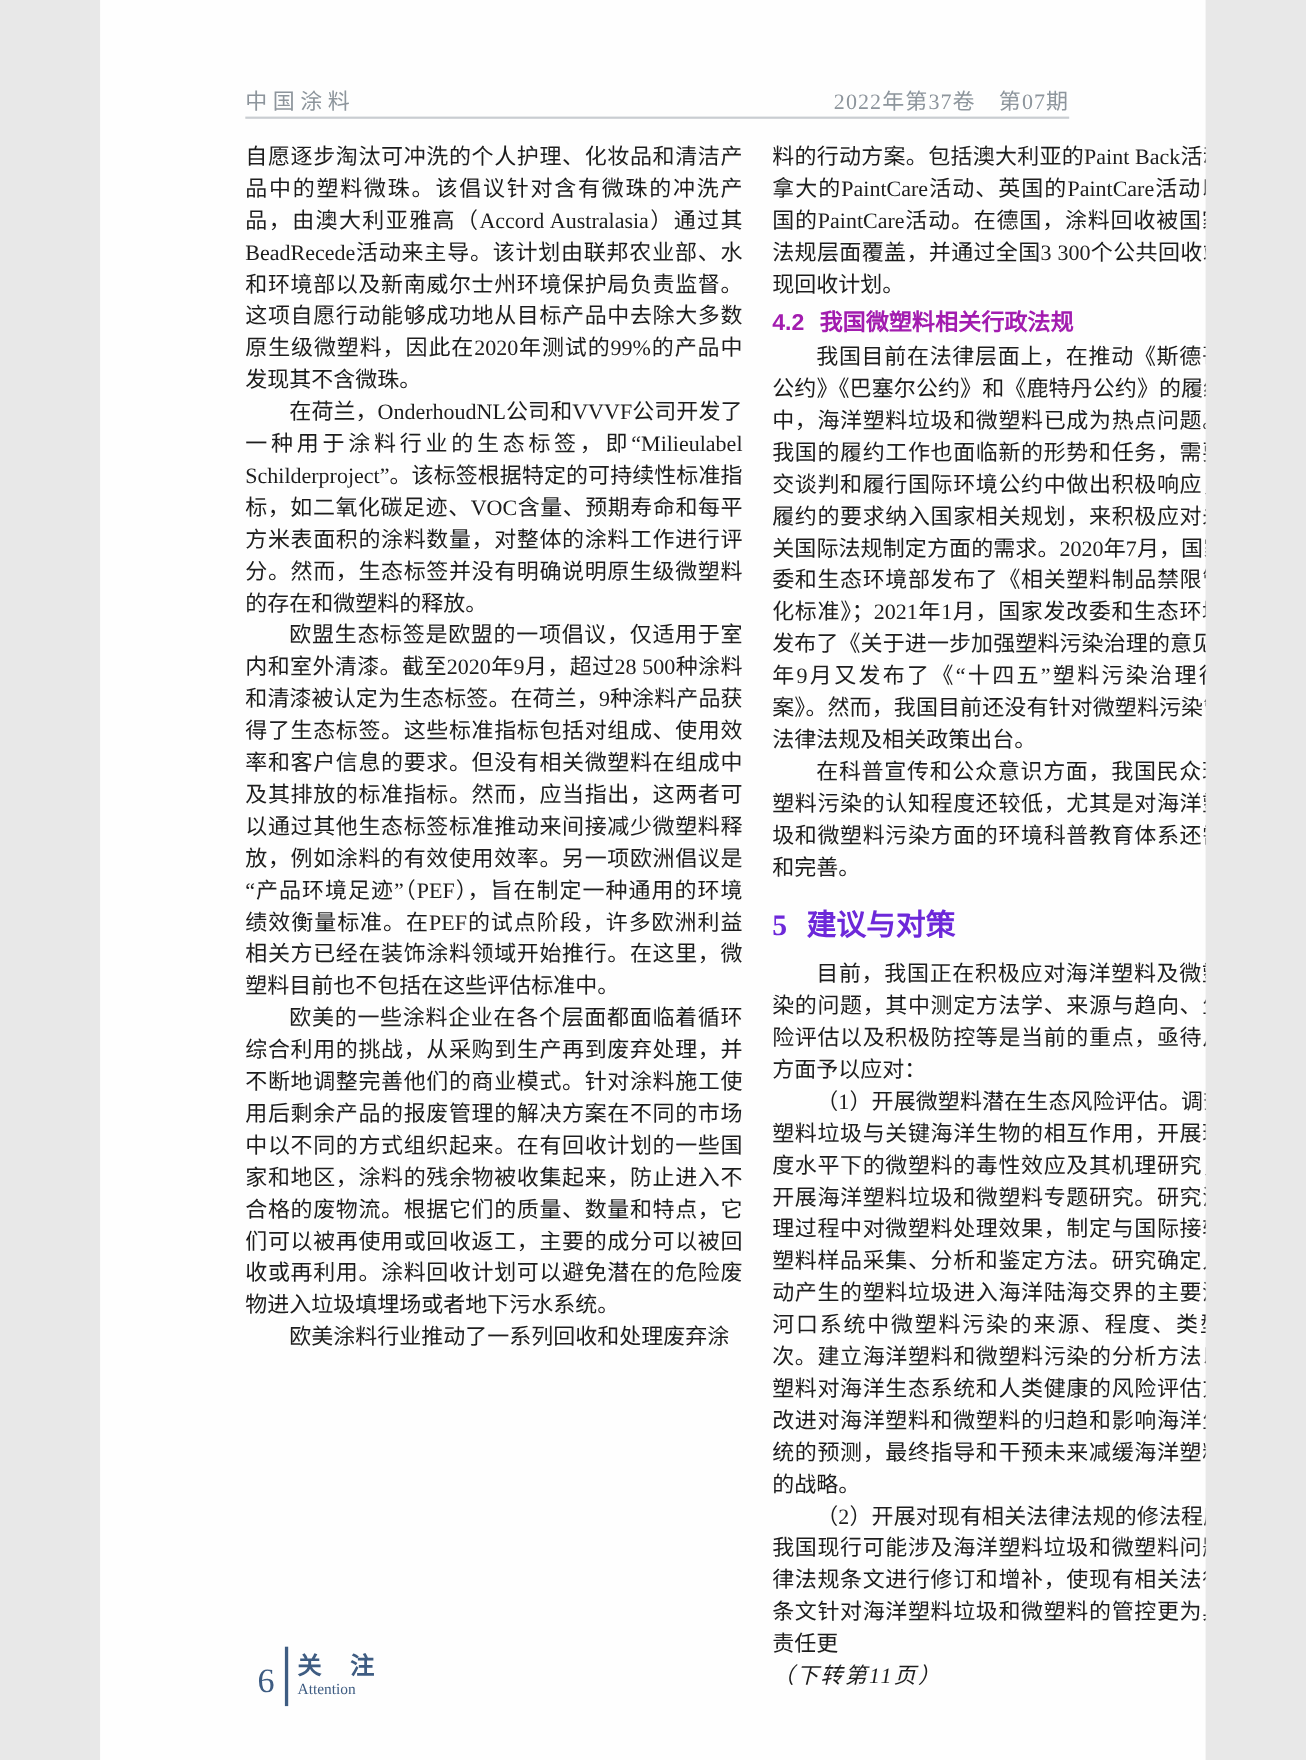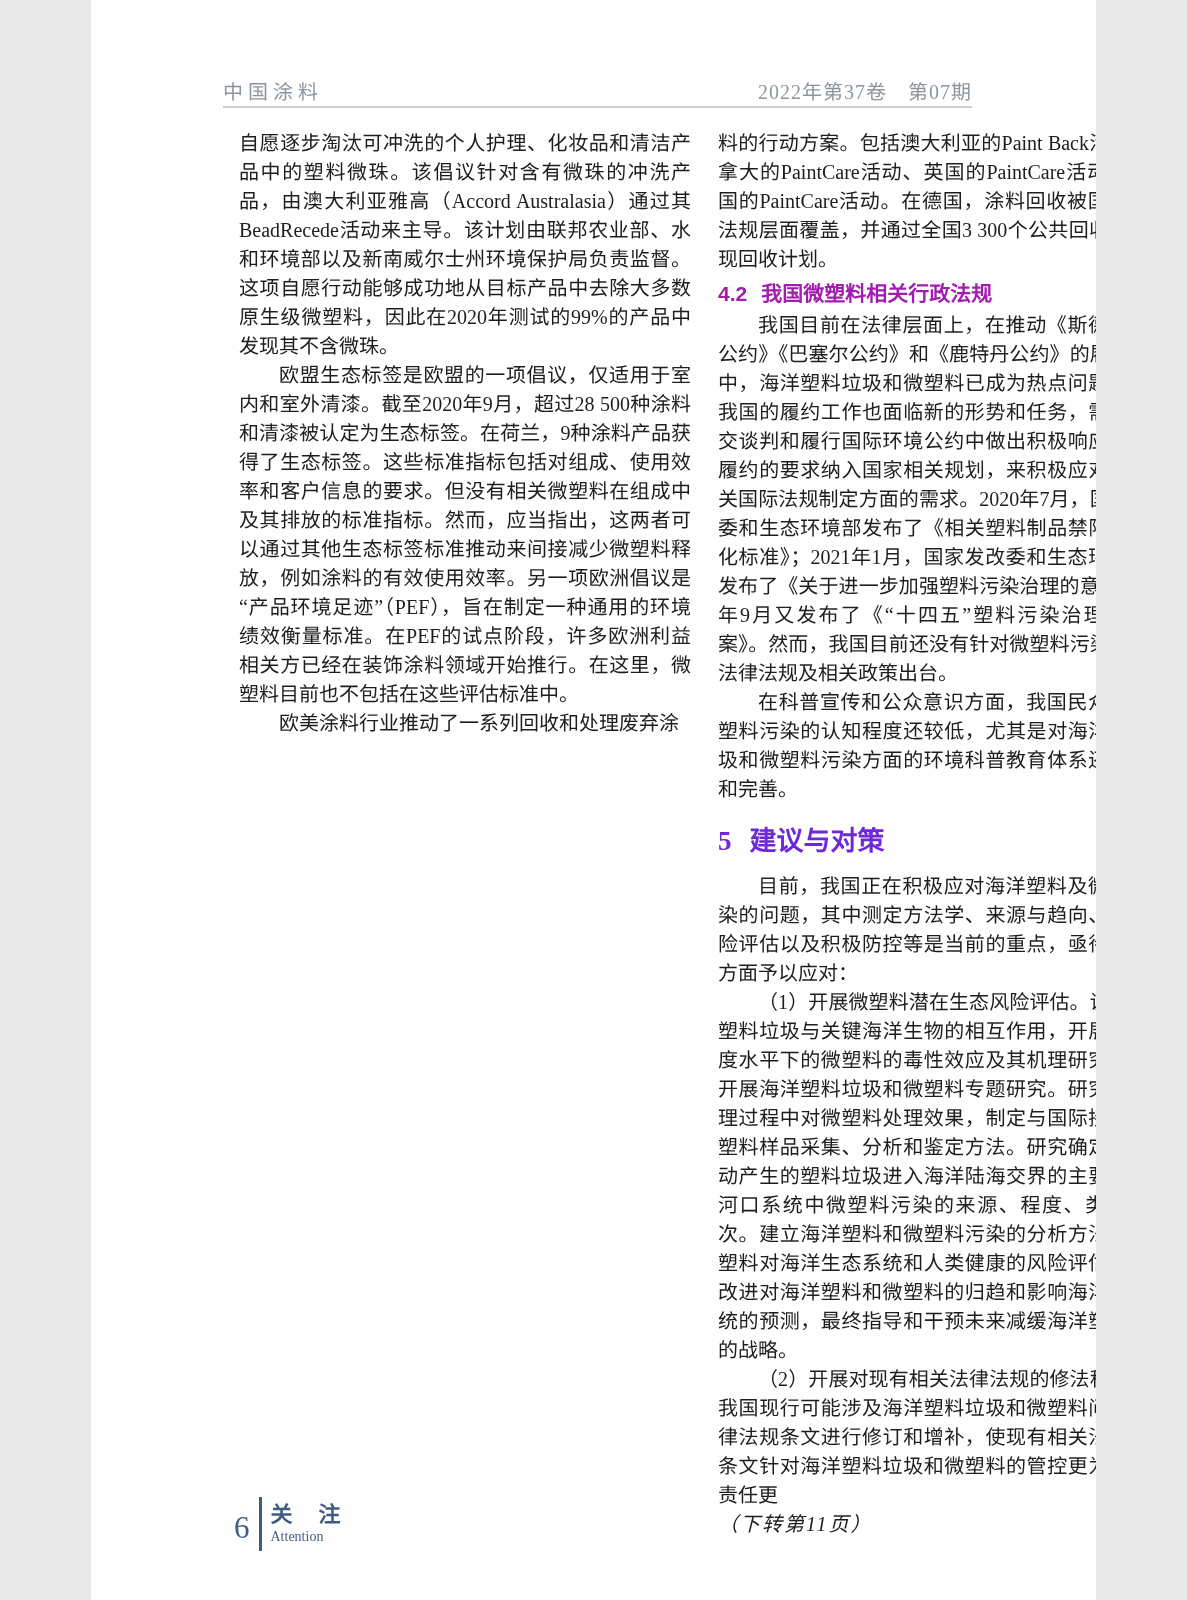--- a/index.html
+++ b/index.html
@@ -27,21 +27,21 @@
   .issue-info { letter-spacing: 1px; }
   .header-rule {
     position: absolute;
     top: 106px; left: 132px; right: 124px;
     height: 2px;
     background: #c9cdd1;
   }
   
   .columns {
     position: absolute;
-    top: 129px; left: 148px;
+    top: 129px; left: 132px;
     width: 931px;
     display: flex;
     gap: 27px;
   }
   .col {
     width: 452px;
     font-size: 20px;
     line-height: 29px;
     text-align: justify;
     text-justify: inter-character;
@@ -113,21 +113,23 @@
   <div class="page-header">
     <span class="journal-title">中国涂料</span>
     <span class="issue-info">2022年第37卷　第07期</span>
   </div>
   <div class="header-rule"></div>
 
   <div class="columns">
 
     <div class="col">
       <p>自愿逐步淘汰可冲洗的个人护理、化妆品和清洁产品中的塑料微珠。该倡议针对含有微珠的冲洗产品，由澳大利亚雅高（Accord Australasia）通过其BeadRecede活动来主导。该计划由联邦农业部、水和环境部以及新南威尔士州环境保护局负责监督。这项自愿行动能够成功地从目标产品中去除大多数原生级微塑料，因此在2020年测试的99%的产品中发现其不含微珠。</p>
+      <p class="indent">在荷兰，OnderhoudNL公司和VVVF公司开发了一种用于涂料行业的生态标签，即“Milieulabel Schilderproject”。该标签根据特定的可持续性标准指标，如二氧化碳足迹、VOC含量、预期寿命和每平方米表面积的涂料数量，对整体的涂料工作进行评分。然而，生态标签并没有明确说明原生级微塑料的存在和微塑料的释放。</p>
       <p class="indent">欧盟生态标签是欧盟的一项倡议，仅适用于室内和室外清漆。截至2020年9月，超过28 500种涂料和清漆被认定为生态标签。在荷兰，9种涂料产品获得了生态标签。这些标准指标包括对组成、使用效率和客户信息的要求。但没有相关微塑料在组成中及其排放的标准指标。然而，应当指出，这两者可以通过其他生态标签标准推动来间接减少微塑料释放，例如涂料的有效使用效率。另一项欧洲倡议是“产品环境足迹”（PEF），旨在制定一种通用的环境绩效衡量标准。在PEF的试点阶段，许多欧洲利益相关方已经在装饰涂料领域开始推行。在这里，微塑料目前也不包括在这些评估标准中。</p>
+      <p class="indent">欧美的一些涂料企业在各个层面都面临着循环综合利用的挑战，从采购到生产再到废弃处理，并不断地调整完善他们的商业模式。针对涂料施工使用后剩余产品的报废管理的解决方案在不同的市场中以不同的方式组织起来。在有回收计划的一些国家和地区，涂料的残余物被收集起来，防止进入不合格的废物流。根据它们的质量、数量和特点，它们可以被再使用或回收返工，主要的成分可以被回收或再利用。涂料回收计划可以避免潜在的危险废物进入垃圾填埋场或者地下污水系统。</p>
       <p class="indent">欧美涂料行业推动了一系列回收和处理废弃涂</p>
     </div>
 
     <div class="col">
       <p>料的行动方案。包括澳大利亚的Paint Back活动、加拿大的PaintCare活动、英国的PaintCare活动以及美国的PaintCare活动。在德国，涂料回收被国家法律法规层面覆盖，并通过全国3 300个公共回收站来实现回收计划。</p>
       <div class="subsection-heading">
         <span class="h-num">4.2</span><span>我国微塑料相关行政法规</span>
       </div>
       <p class="indent">我国目前在法律层面上，在推动《斯德哥尔摩公约》《巴塞尔公约》和《鹿特丹公约》的履约谈判中，海洋塑料垃圾和微塑料已成为热点问题。目前我国的履约工作也面临新的形势和任务，需要在外交谈判和履行国际环境公约中做出积极响应，并将履约的要求纳入国家相关规划，来积极应对未来相关国际法规制定方面的需求。2020年7月，国家发改委和生态环境部发布了《相关塑料制品禁限管理细化标准》；2021年1月，国家发改委和生态环境部又发布了《关于进一步加强塑料污染治理的意见》；同年9月又发布了《“十四五”塑料污染治理行动方案》。然而，我国目前还没有针对微塑料污染管控的法律法规及相关政策出台。</p>
       <p class="indent">在科普宣传和公众意识方面，我国民众现在对塑料污染的认知程度还较低，尤其是对海洋塑料垃圾和微塑料污染方面的环境科普教育体系还需建立和完善。</p>

